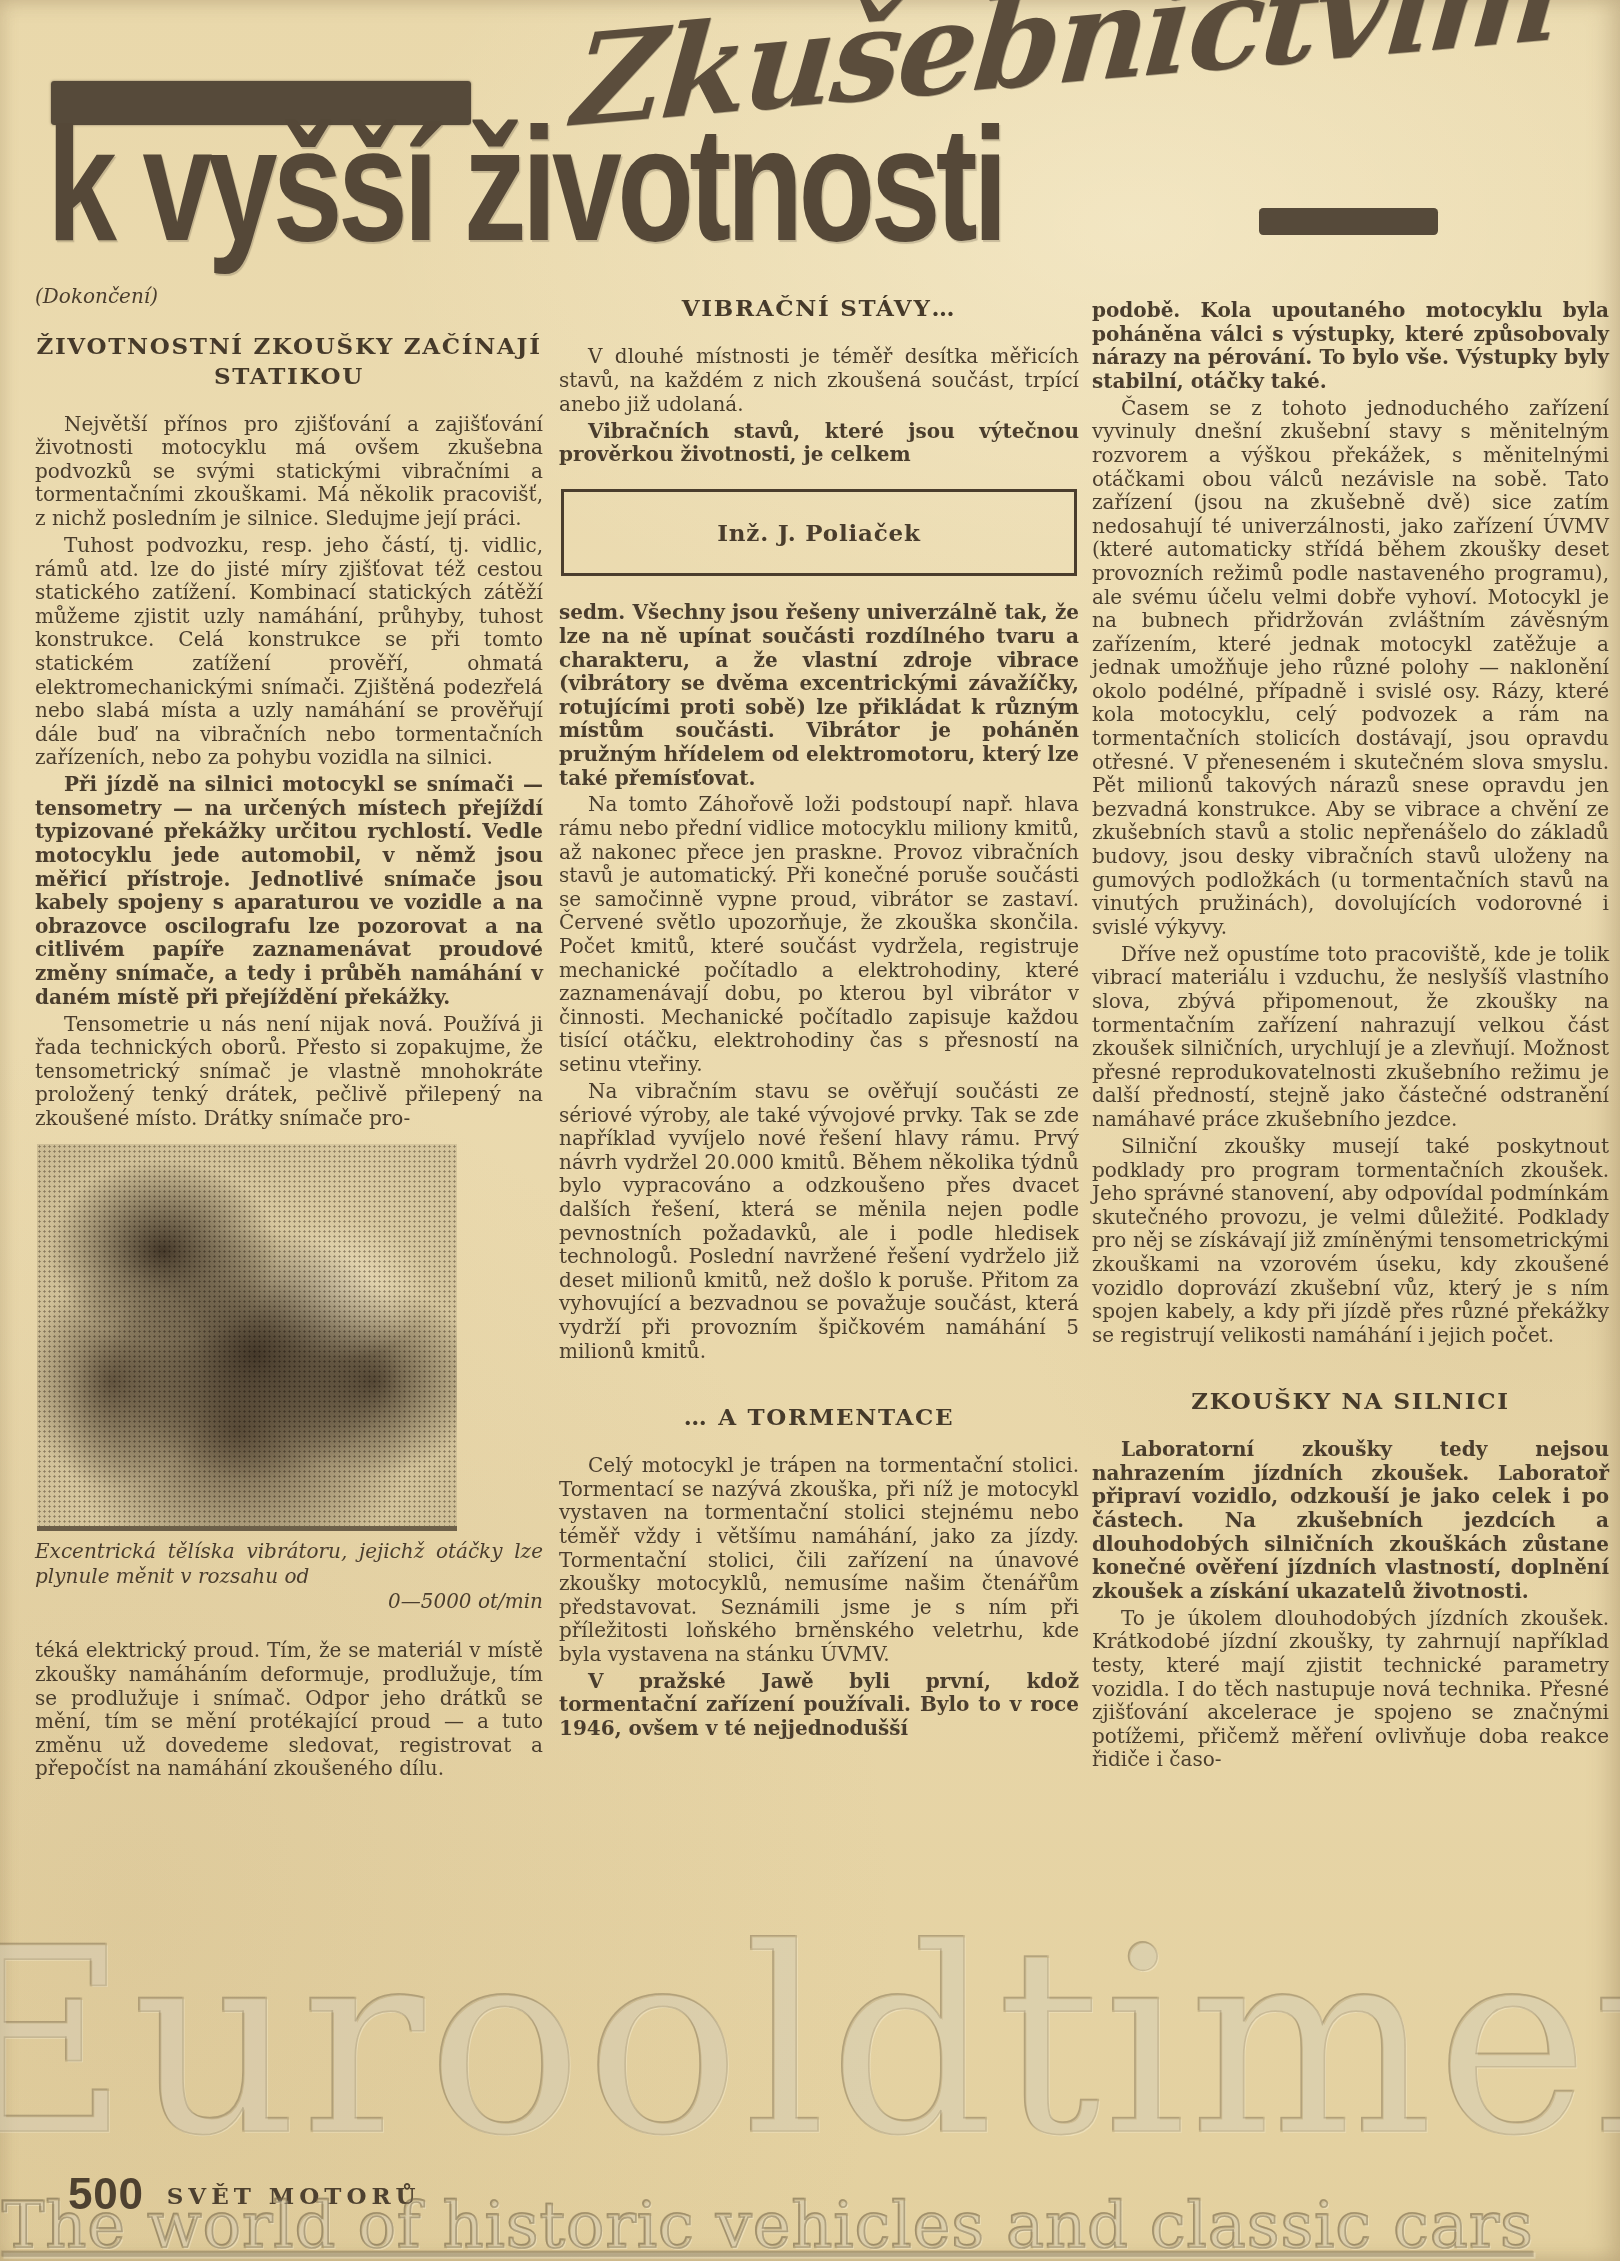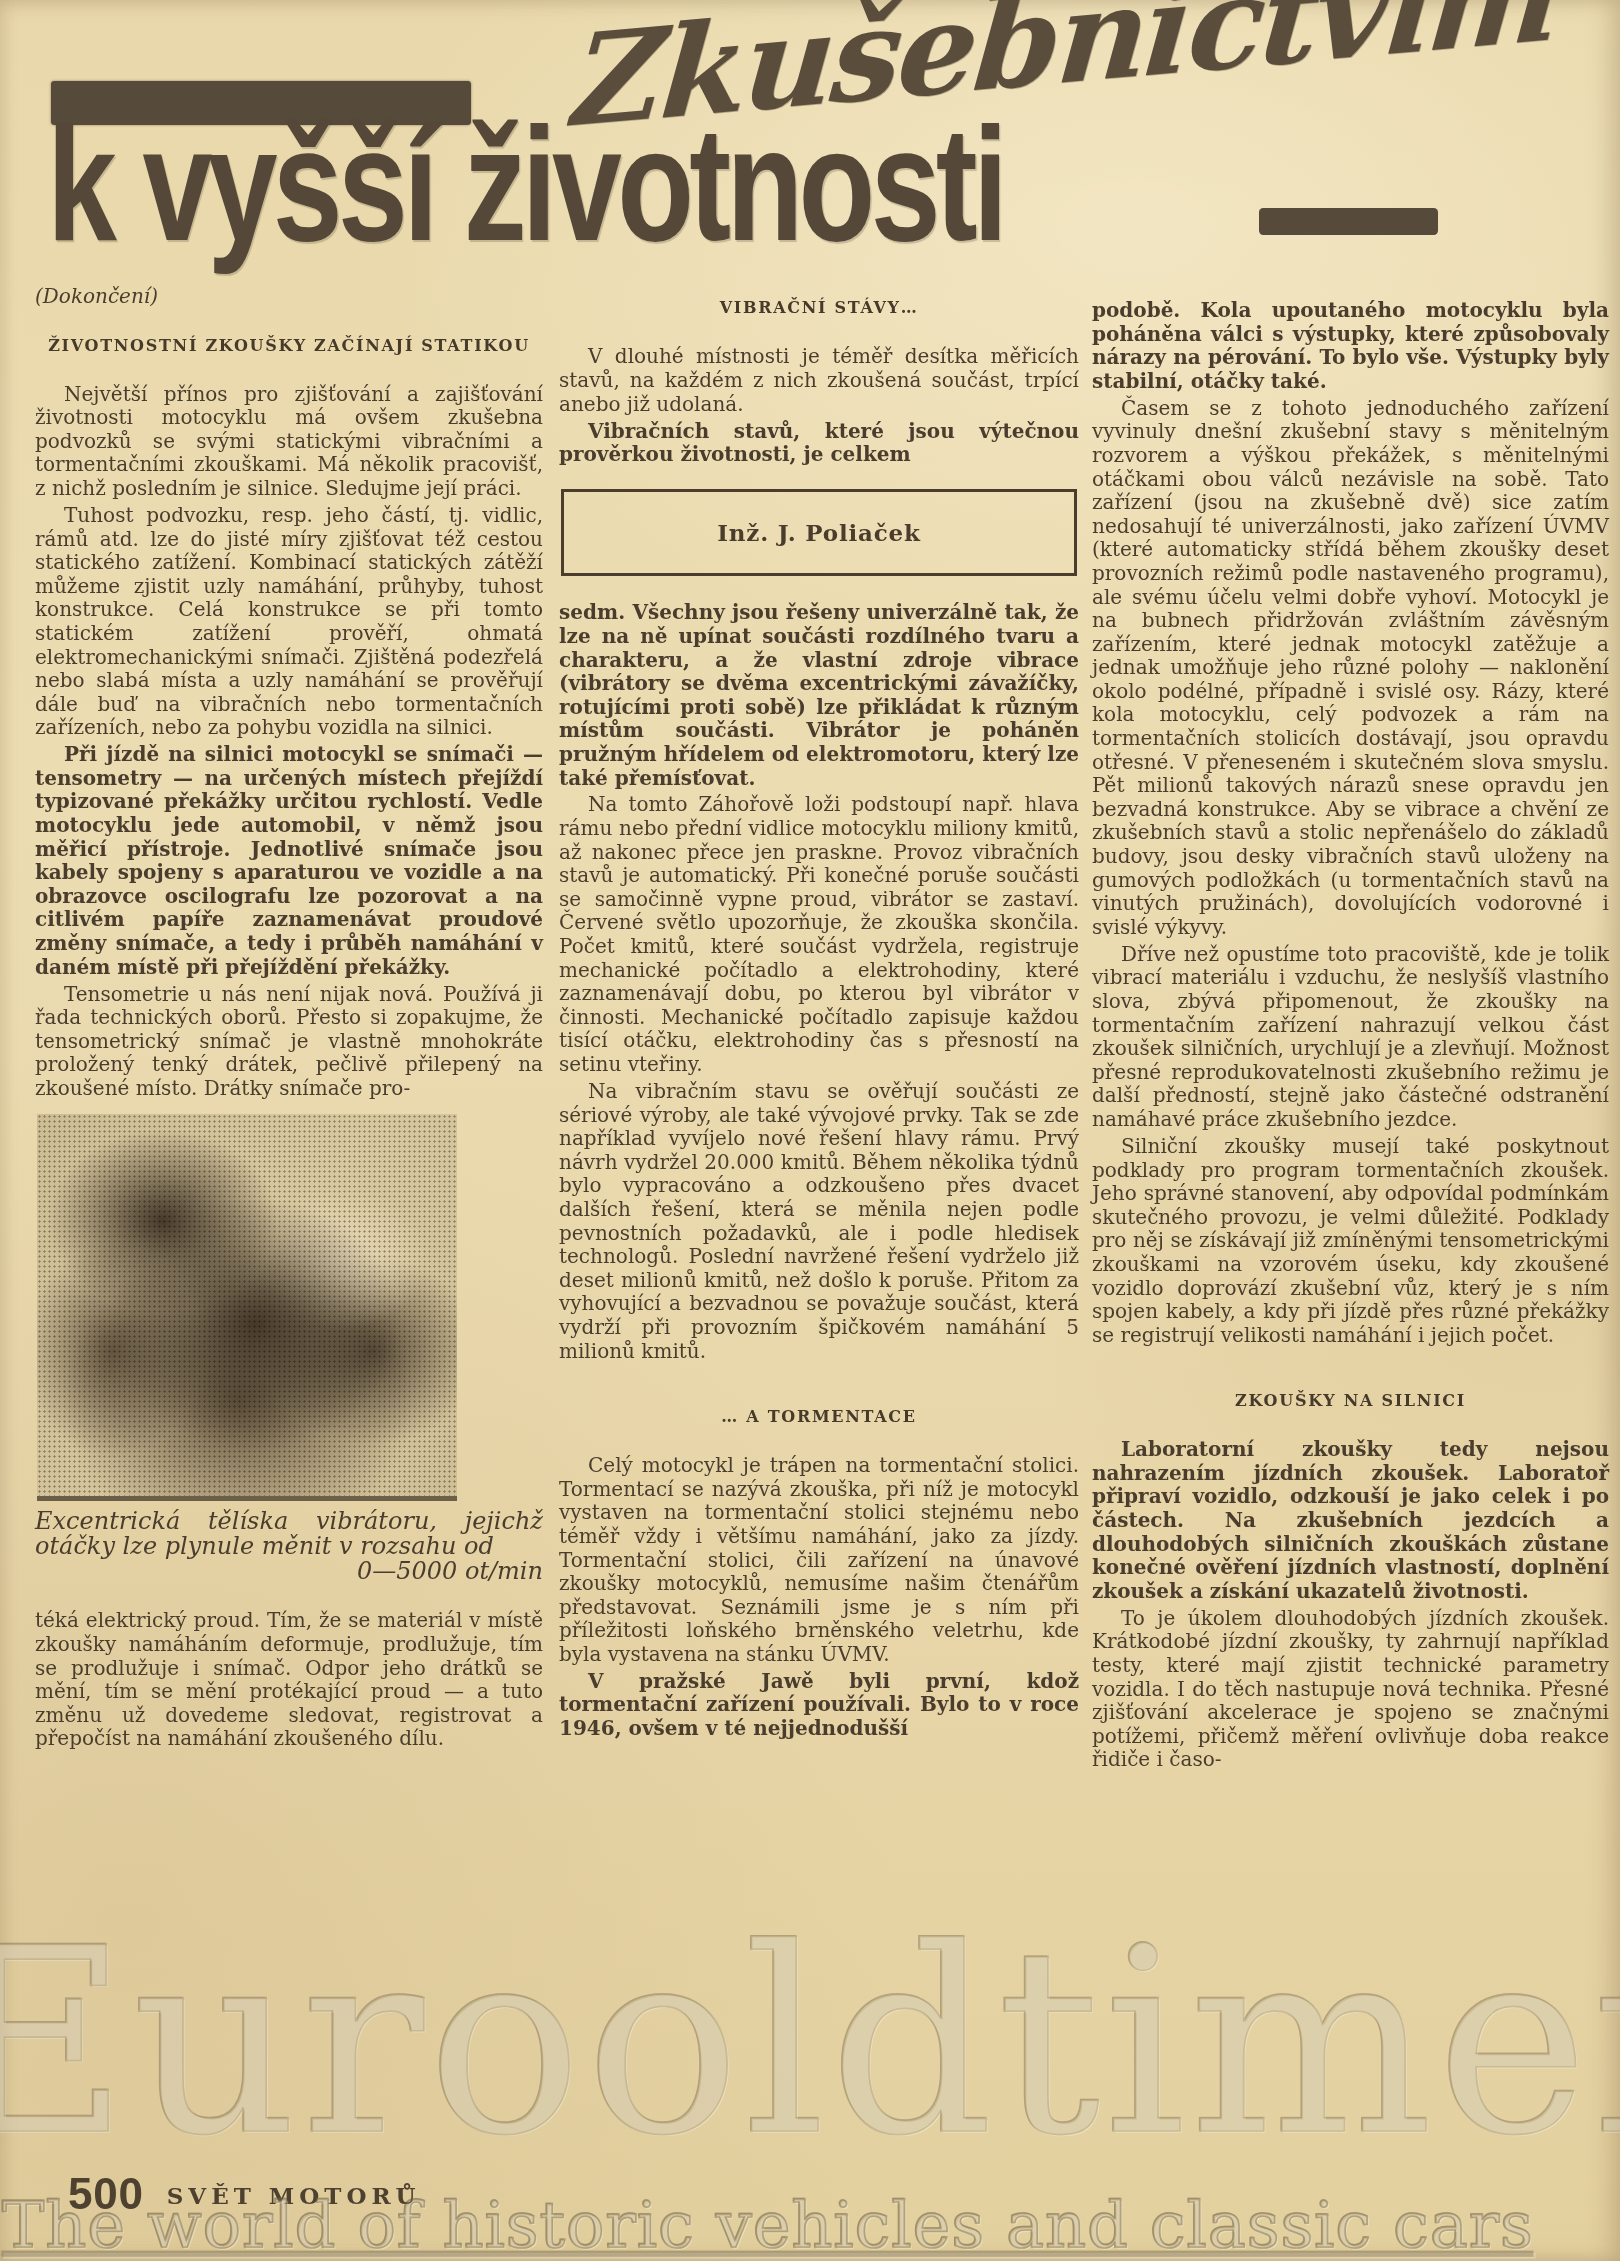--- a/index.html
+++ b/index.html
@@ -35,42 +35,42 @@
   
   .col{position:absolute; top:285px; text-align:justify;
     font-size:20px; line-height:23.6px; color:#4a3d2d;}
   .col1{left:35px;  width:508px;}
   .col2{left:559px; width:520px;}
   .col3{left:1092px;width:517px;}
   .col p{margin:0 0 3.4px 0; text-indent:29px;}
   .col p.cont{text-indent:0;margin-top:14px;}
   .col p.bold{font-weight:bold;}
   .note{font-style:italic; text-indent:0 !important; margin-bottom:22px !important;}
-  .colhead{font-size:16px; font-weight:bold; letter-spacing:1.7px; text-align:center;
+  .colhead{font-size:23px; font-weight:bold; letter-spacing:1.7px; text-align:center;
     margin:8.4px 0 22px 0; line-height:30px; color:#463a2a;}
   .colhead.tight{margin-top:39px;}
   
   .author-box{border:3.4px solid #4a3d2d; margin:22px 1.7px 25px 1.7px; padding:29px 15px;
     text-align:center; font-weight:bold; font-size:23px; letter-spacing:0.8px;}
   
   .photo{position:relative; width:420px; height:382px; margin:13.5px 0 8.4px 1.7px;
     border-bottom:5.9px solid rgba(74,61,45,.75);
     background:
       radial-gradient(160px 127px at 30% 28%, rgba(58,46,33,.92), rgba(58,46,33,0) 72%),
       radial-gradient(194px 169px at 52% 55%, rgba(64,52,38,.95), rgba(64,52,38,0) 75%),
       radial-gradient(127px 101px at 72% 38%, rgba(233,220,186,.9), rgba(233,220,186,0) 70%),
       radial-gradient(143px 127px at 80% 62%, rgba(70,57,41,.85), rgba(70,57,41,0) 75%),
       radial-gradient(118px 143px at 18% 62%, rgba(76,62,45,.8), rgba(76,62,45,0) 75%),
       radial-gradient(219px 194px at 48% 75%, rgba(83,68,49,.85), rgba(83,68,49,0) 80%),
       linear-gradient(115deg,#cdbd95 0%, #d8c89f 55%, #cfbf96 100%);
   }
   .photo::after{content:""; position:absolute; inset:0;
     background-image:radial-gradient(rgba(62,50,36,.45) 26%, rgba(62,50,36,0) 34%);
     background-size:5px 5px; mix-blend-mode:multiply;}
-  .caption{font-style:italic; text-align:justify; font-size:24px; line-height:25px;
+  .caption{font-style:italic; text-align:justify; font-size:20px; line-height:25px;
     margin:6.8px 0 25px 0;}
   .caption .last{display:block; text-align:right;}
   
   .footer{position:absolute; left:68px; top:2169px; white-space:nowrap;}
   .page-number{font-family:"Liberation Sans", sans-serif; font-weight:bold;
     font-size:44px; color:#4e4130; letter-spacing:0.8px;}
   .magazine-name{font-weight:bold; font-size:23px; letter-spacing:5px; color:#4e4130;
     margin-left:18.6px; vertical-align:5px;}
   
   .wm{position:absolute; pointer-events:none; white-space:nowrap;

